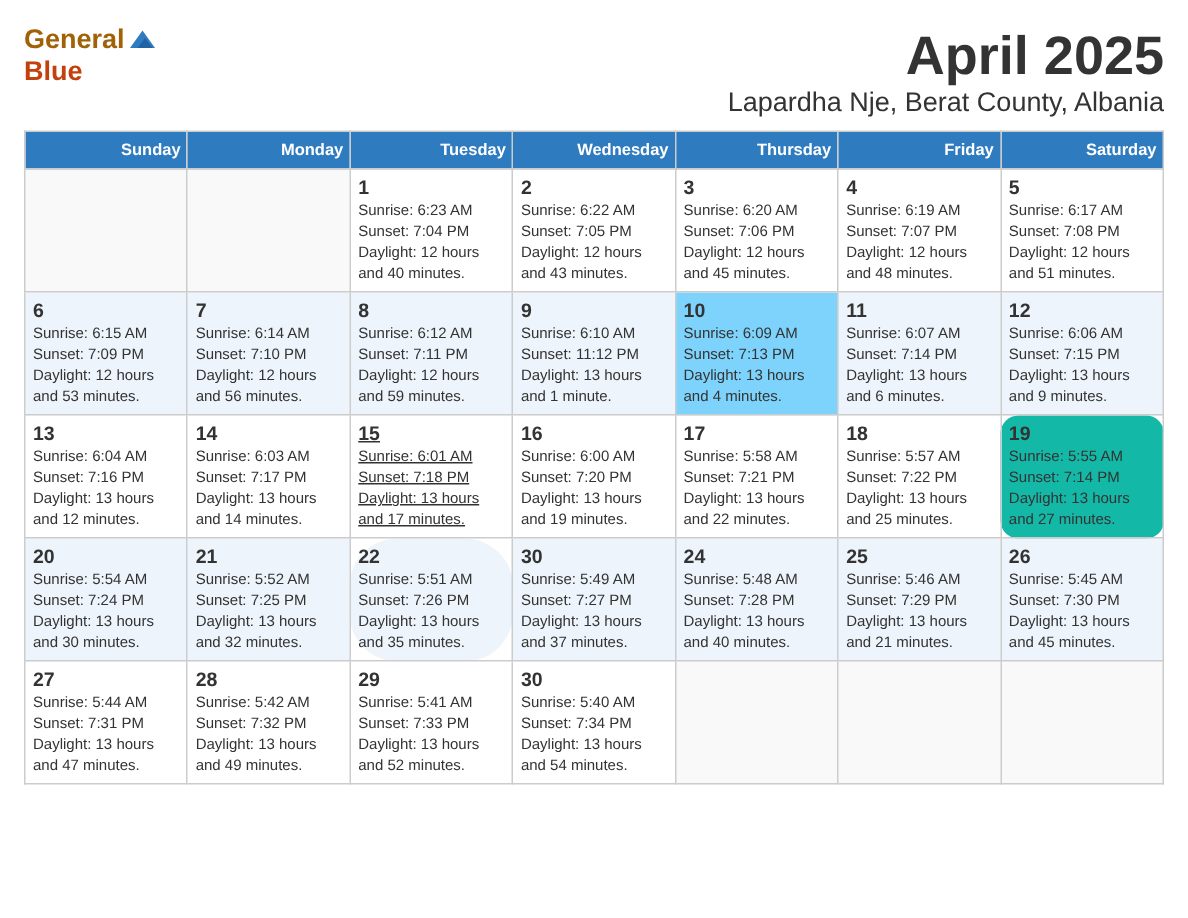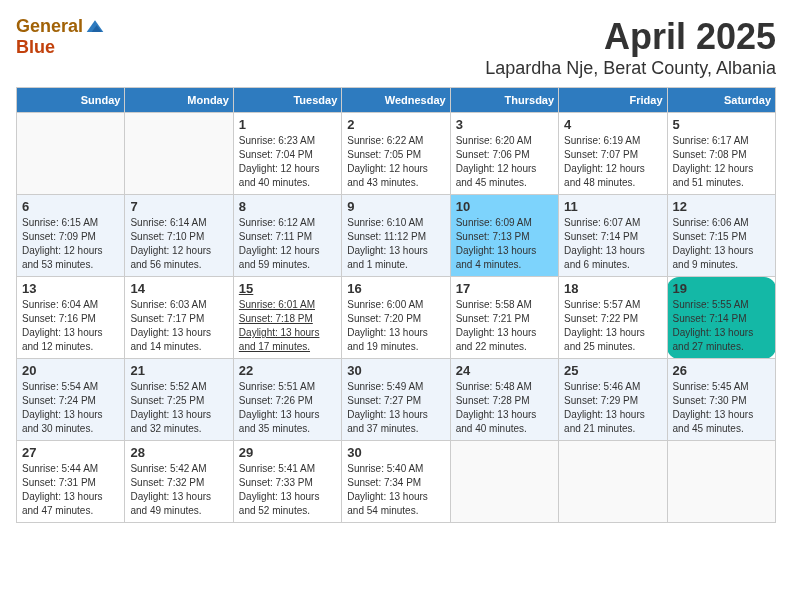--- a/index.html
+++ b/index.html
@@ -300,21 +300,21 @@
           </div>
         </td>
         <td style="background: rgb(238, 244, 251);">
           <span class="day-number">21</span>
           <div class="day-info">
             <div>Sunrise: 5:52 AM</div>
             <div>Sunset: 7:25 PM</div>
             <div>Daylight: 13 hours and 32 minutes.</div>
           </div>
         </td>
-        <td style="background: rgb(238, 244, 251);">
+        <td style="background: rgb(238, 244, 251); border-radius: 32px;">
           <span class="day-number">22</span>
           <div class="day-info">
             <div>Sunrise: 5:51 AM</div>
             <div>Sunset: 7:26 PM</div>
             <div>Daylight: 13 hours and 35 minutes.</div>
           </div>
         </td>
         <td style="background: rgb(238, 244, 251);">
           <span class="day-number">30</span>
           <div class="day-info">

